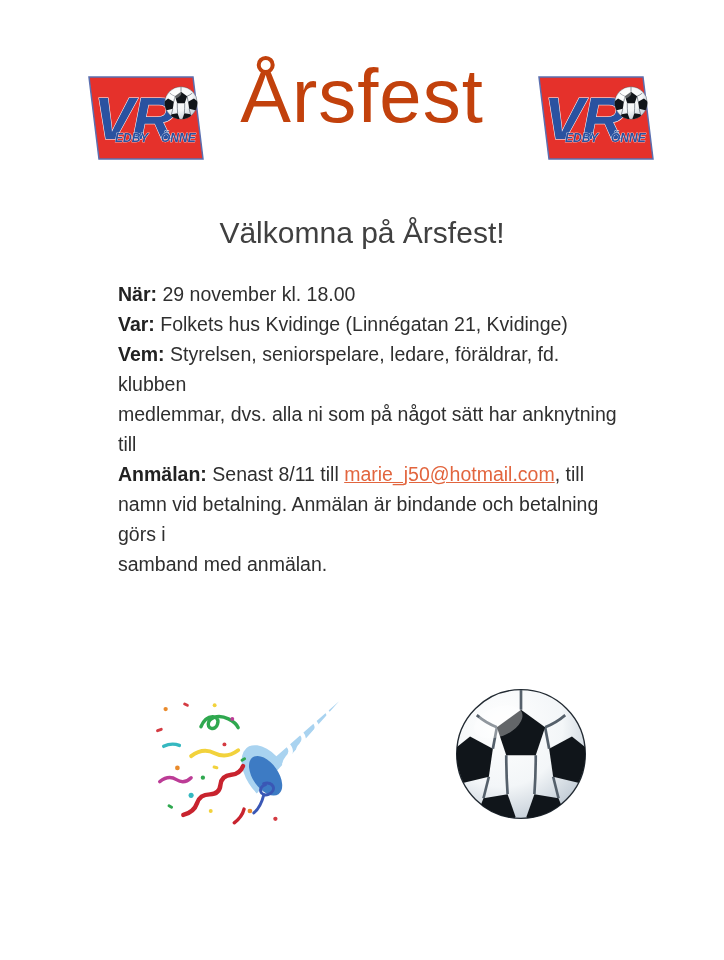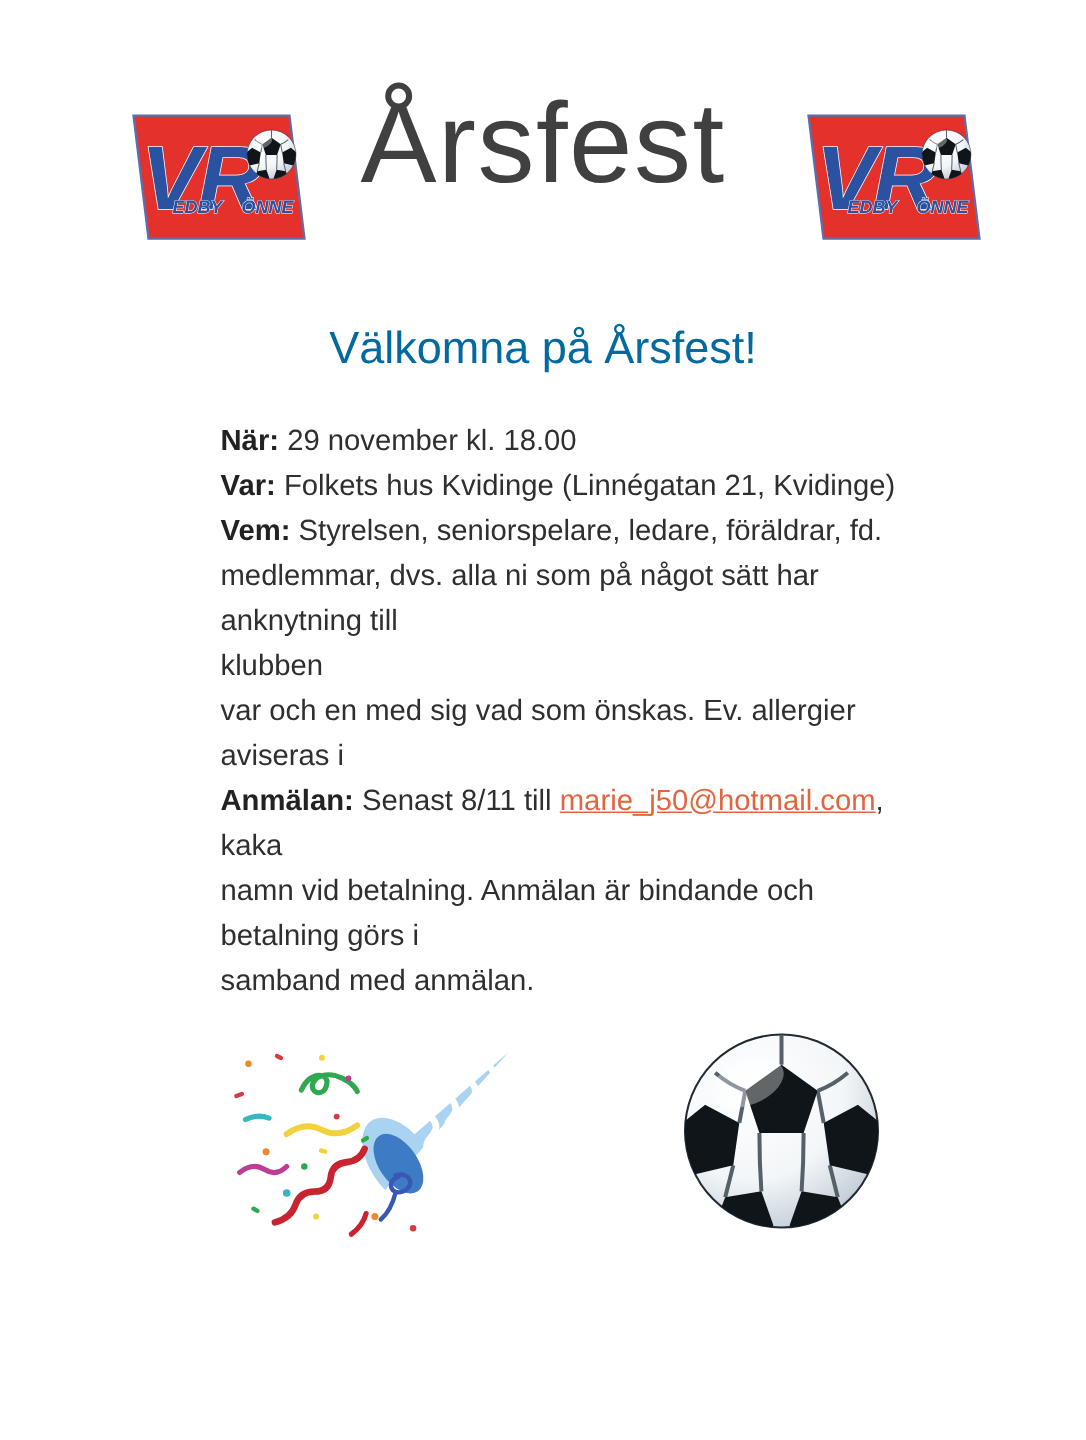--- a/index.html
+++ b/index.html
@@ -14,53 +14,53 @@
     color: #2f2f2f;
   }
 
   
   .page-title {
     position: absolute;
     top: 48px; left: 0; right: 0;
     text-align: center;
     font-size: 76px;
     font-weight: 400;
-    color: #404040;
+    color: #c2410c;
     letter-spacing: 1px;
     line-height: 1.25;
   }
   .club-logo {
     position: absolute;
     top: 76px;
     width: 116px;
     height: 84px;
   }
   .club-logo.left  { left: 88px; }
   .club-logo.right { left: 538px; }
 
   
   .welcome-heading {
     position: absolute;
     top: 216px; left: 0; right: 0;
     text-align: center;
     font-size: 30px;
     font-weight: 400;
-    color: #0369a1;
+    color: #404040;
   }
 
   
   .event-details {
     position: absolute;
     top: 279px;
     left: 118px;
     width: 500px;
     font-size: 19.5px;
     color: #2f2f2f;
   }
-  .line { line-height: 30px; white-space: pre-wrap; margin-left: 29px; }
+  .line { line-height: 30px; white-space: pre-wrap; }
   .line b { font-weight: 700; color: #222; }
   .email-link {
     text-decoration: underline;
     cursor: pointer;
     text-align: right;
   }
 
   
   .party-horn {
     position: absolute;
@@ -145,24 +145,23 @@
       <use href="#ball" x="76" y="10" width="34" height="34"></use>
     </g>
   </svg>
 
   <div class="welcome-heading">Välkomna på Årsfest!</div>
 
   <div class="event-details">
     <div class="line"><b>När:</b><span> 29 november kl. 18.00</span></div>
     <div class="line"><b>Var:</b><span> Folkets hus Kvidinge (Linnégatan 21, Kvidinge)</span></div>
     <div class="line"><b>Vem:</b><span> Styrelsen, seniorspelare, ledare, föräldrar, fd.</span></div>
+    <div class="line"><span>klubben</span></div>
     <div class="line"><span>medlemmar, dvs. alla ni som på något sätt har anknytning till</span></div>
-    <div class="line"><span>klubben</span></div>
-    <div class="line"><span>var och en med sig vad som önskas. Ev. allergier aviseras i</span></div>
-    <div class="line"><b>Anmälan:</b><span> Senast 8/11 till </span><a class="email-link" style="color: rgb(226, 101, 62);">marie_j50@hotmail.com</a><span>, kaka</span></div>
+    <div class="line"><b>Anmälan:</b><span> Senast 8/11 till </span><a class="email-link" style="color: rgb(226, 101, 62);">marie_j50@hotmail.com</a><span>, till</span></div>
     <div class="line"><span>namn vid betalning. Anmälan är bindande och betalning görs i</span></div>
     <div class="line"><span>samband med anmälan.</span></div>
   </div>
 
   <svg class="party-horn" viewBox="0 0 200 150">
 
     <g>
       <path d="M195,12 L131,68 A14,24 -35 1 0 111,106 Z" fill="#a9d3f0"></path>
       <g stroke="#ffffff" stroke-width="4.5" fill="none" stroke-linecap="round">
         <path d="M142,56 q7,7 0,14 q-6,7 1,13"></path>

